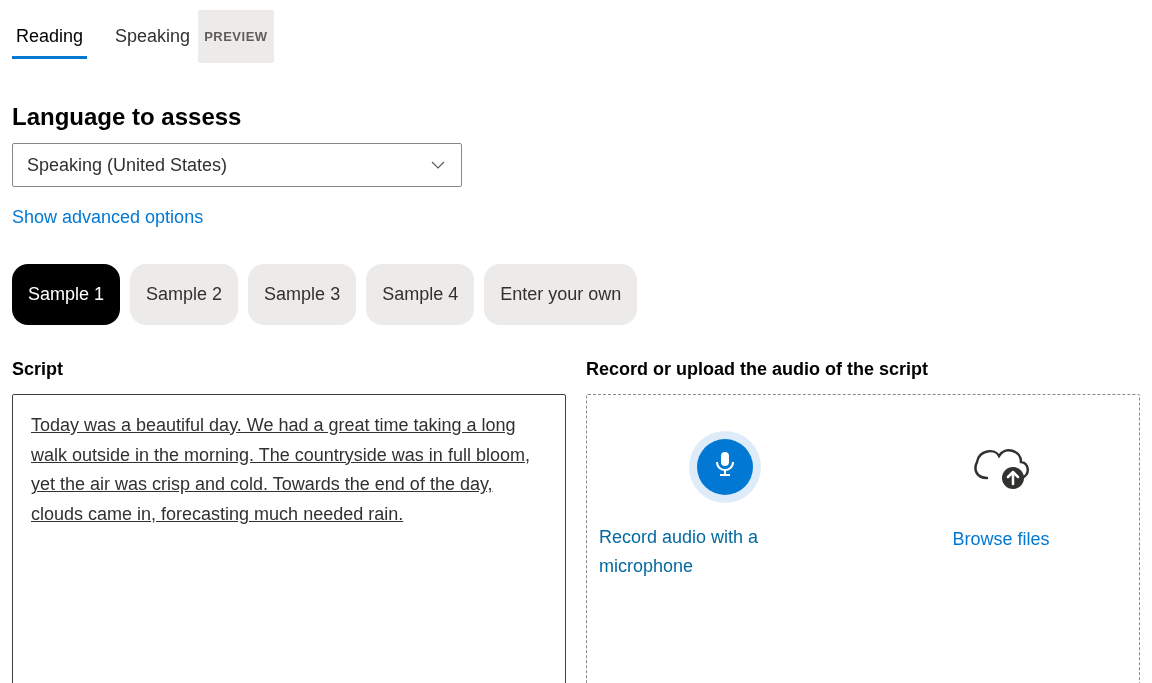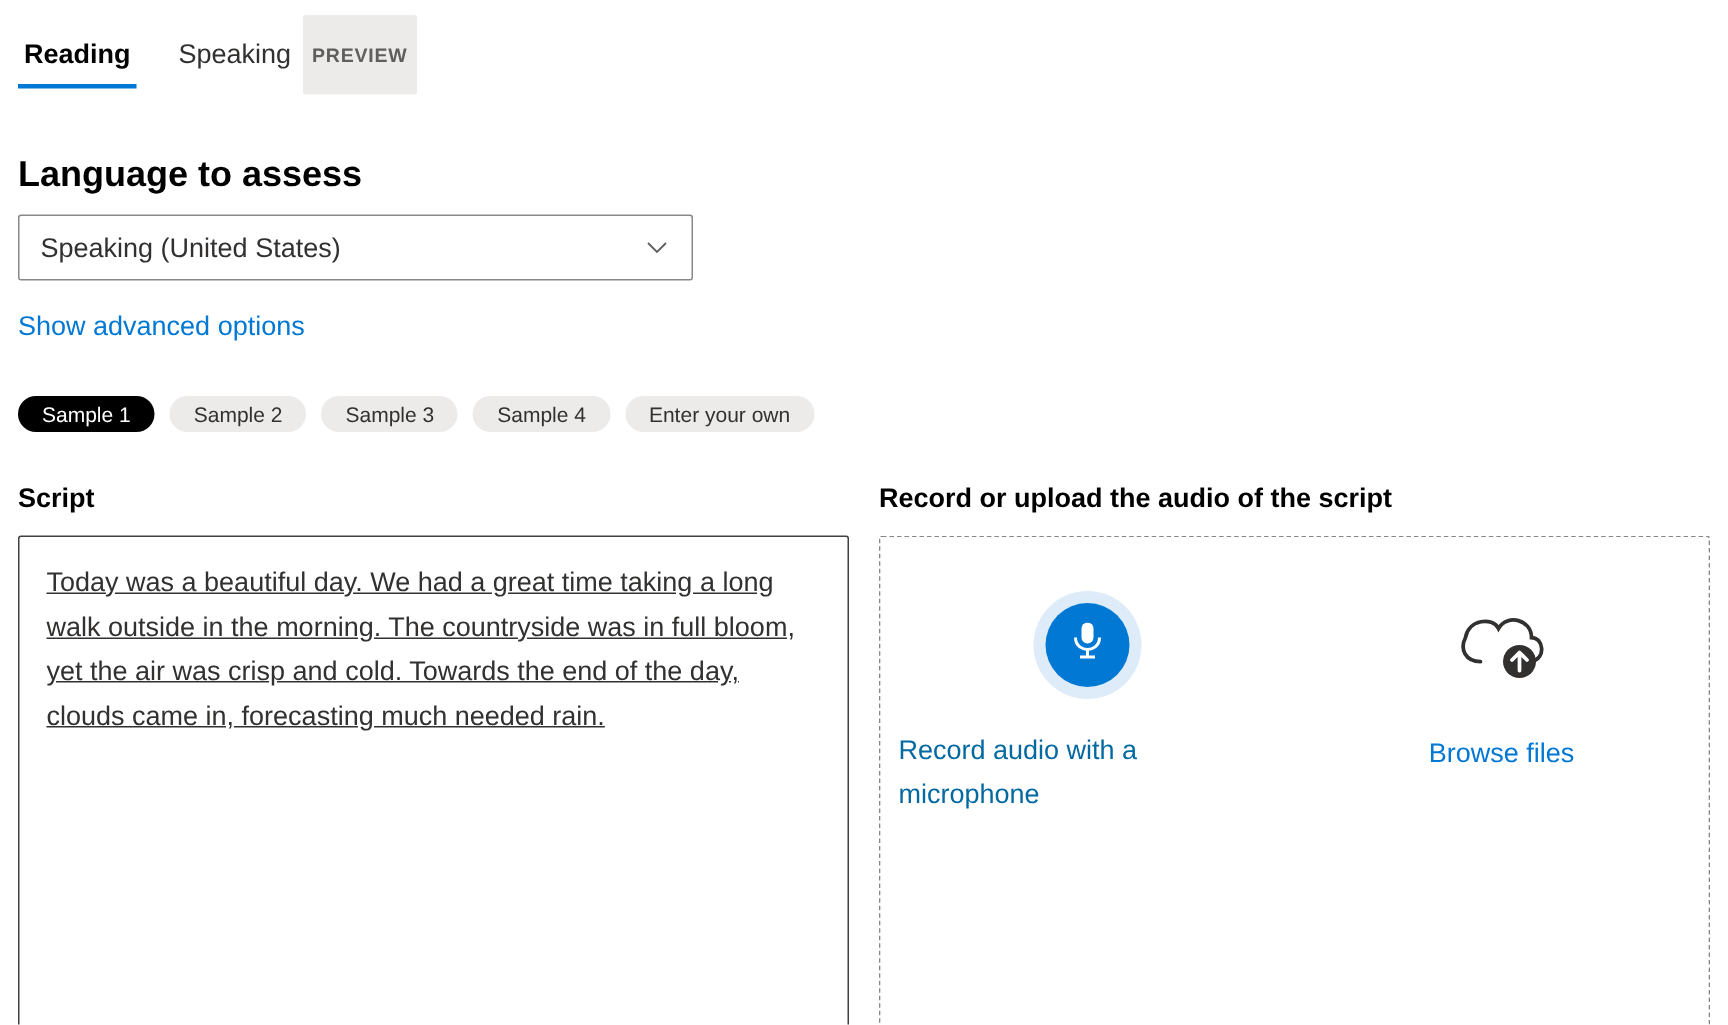--- a/index.html
+++ b/index.html
@@ -21,21 +21,21 @@
       font-size: 18px;
       padding: 8px 4px;
       cursor: pointer;
       position: relative;
       color: #323130;
       display: flex;
       align-items: center;
       gap: 8px;
     }
     .tab.active {
-      font-weight: 700;
+      font-weight: 400;
       color: #000;
     }
     .tab.active::after {
       content: "";
       position: absolute;
       left: 0;
       right: 0;
       bottom: -4px;
       height: 3px;
       background: #0078d4;
@@ -84,22 +84,22 @@
       cursor: pointer;
     }
     .pills {
       display: flex;
       gap: 10px;
       margin-top: 36px;
       flex-wrap: wrap;
     }
     .pill {
       border-radius: 16px;
-      padding: 4px 16px;
-      font-size: 14px;
+      padding: 20px 16px;
+      font-size: 18px;
       background: #edebe9;
       color: #323130;
       cursor: pointer;
       white-space: nowrap;
     }
     .pill.active {
       background: #000;
       color: #fff;
       font-weight: 400;
     }

